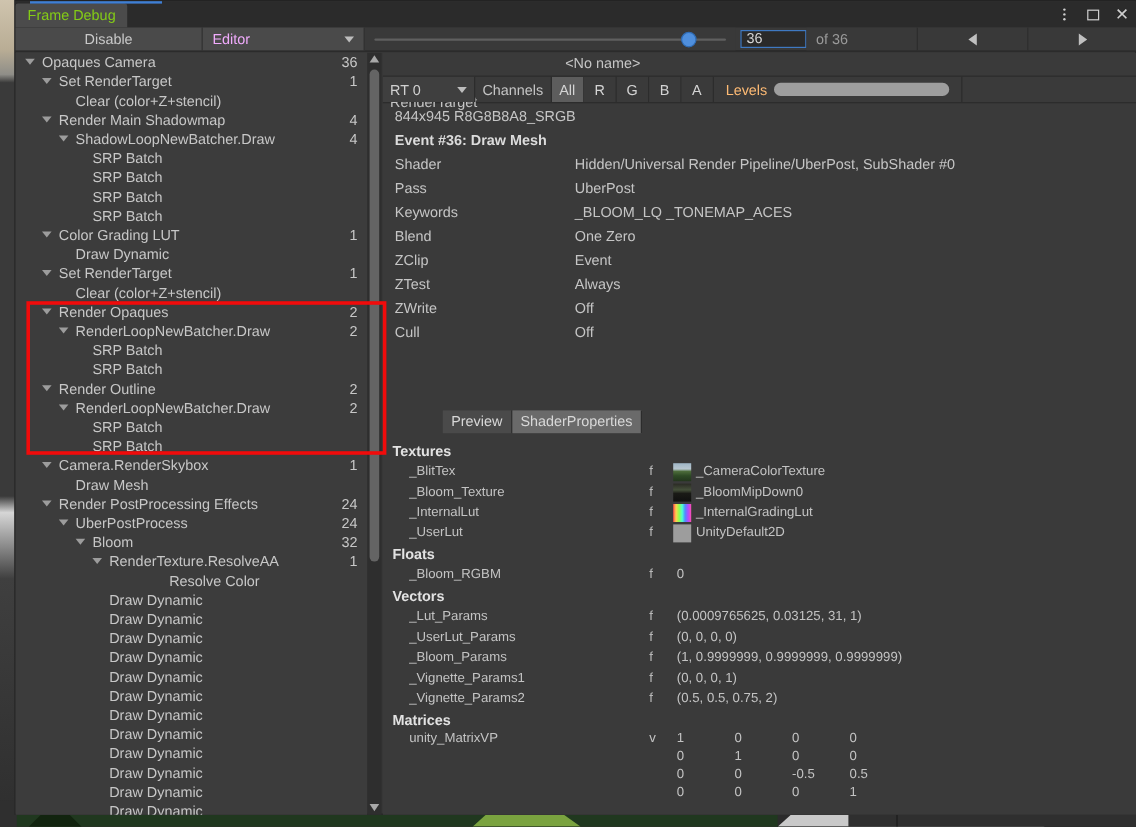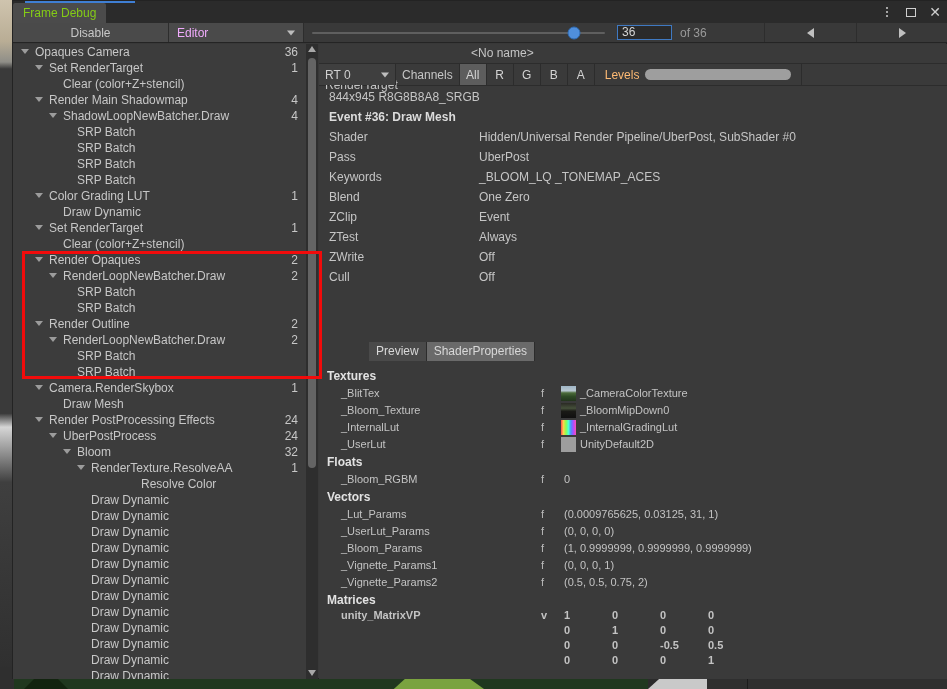--- a/index.html
+++ b/index.html
@@ -490,21 +490,21 @@
                 <span class="pv">(0, 0, 0, 1)</span>
               </div>
               <div class="prow">
                 <span class="pk">_Vignette_Params2</span>
                 <span class="pf">f</span>
                 <span class="pv">(0.5, 0.5, 0.75, 2)</span>
               </div>
             </div>
           <div class="h">Matrices</div>
           <div id="matrices">
-              <div style="position: relative; height: 64px; font-weight: bold;">
+              <div style="position: relative; height: 64px;">
                 <span class="mc" style="left: 22px; top: 0px;">unity_MatrixVP</span>
                 <span class="mc" style="left: 222px; top: 0px;">v</span>
                 <span class="mc" style="left: 245px; top: 0px;">1</span>
                 <span class="mc" style="left: 293px; top: 0px;">0</span>
                 <span class="mc" style="left: 341px; top: 0px;">0</span>
                 <span class="mc" style="left: 389px; top: 0px;">0</span>
                 <span class="mc" style="left: 245px; top: 15px;">0</span>
                 <span class="mc" style="left: 293px; top: 15px;">1</span>
                 <span class="mc" style="left: 341px; top: 15px;">0</span>
                 <span class="mc" style="left: 389px; top: 15px;">0</span>

